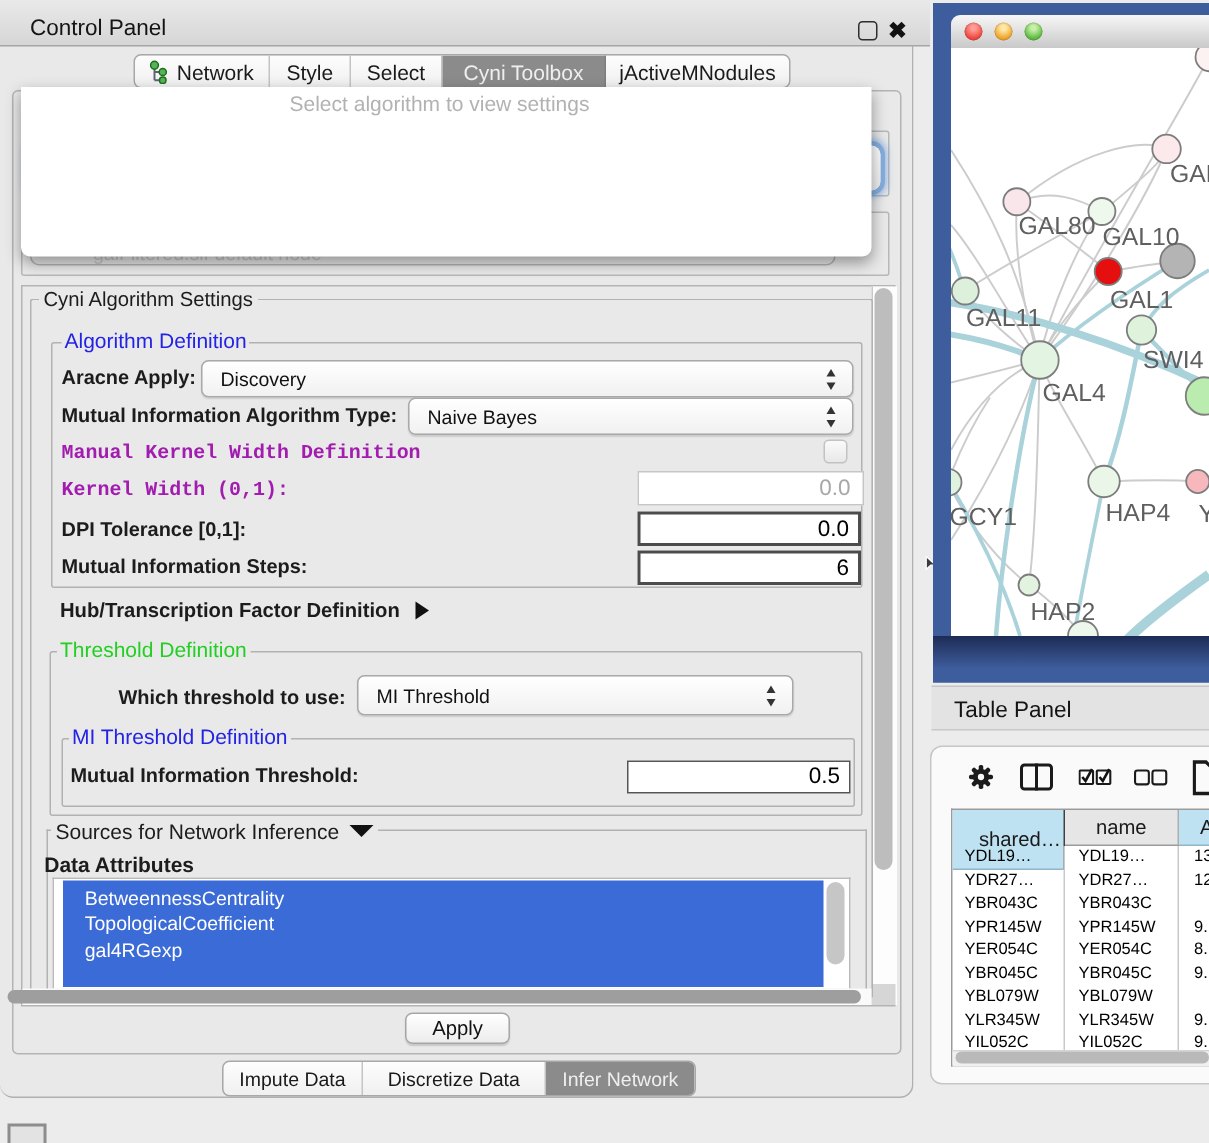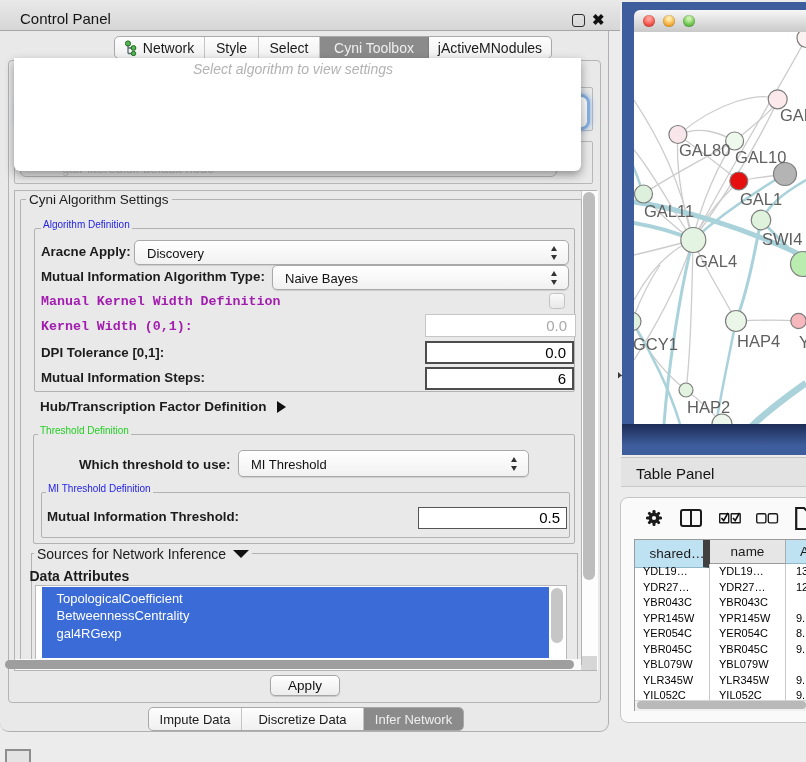--- a/index.html
+++ b/index.html
@@ -11,42 +11,42 @@
 .dis{color:#a21caf;font-family:Liberation Mono, monospace;}
 .combo{position:absolute;border:1px solid #a9a9a9;border-radius:5px;
   background:linear-gradient(#ffffff,#f1f1f1);box-shadow:0 1px 1px rgba(0,0,0,0.12);
   font-size:13px;color:#111;}
 .combo .ct{position:absolute;left:12px;top:50%;transform:translateY(-50%);white-space:nowrap;}
 .spin{position:absolute;right:9px;top:50%;transform:translateY(-50%);width:9px;height:14px;}
 .spin:before{content:"";position:absolute;left:1px;top:0;border-left:3.5px solid transparent;border-right:3.5px solid transparent;border-bottom:5px solid #333;}
 .spin:after{content:"";position:absolute;left:1px;bottom:0;border-left:3.5px solid transparent;border-right:3.5px solid transparent;border-top:5px solid #333;}
 .field{position:absolute;background:#fff;font-size:15px;color:#000;text-align:right;}
 .grp{position:absolute;border:1px solid #b2b2b2;border-radius:2px;}
-.gt{position:absolute;top:-10px;background:#e9e9e9;font-size:10px;white-space:nowrap;padding:0 2px;}
+.gt{position:absolute;top:-10px;background:#e9e9e9;font-size:14px;white-space:nowrap;padding:0 2px;}
 .seg{position:absolute;display:flex;background:linear-gradient(#fdfdfd,#f0f0f0);border:1px solid #a8a8a8;border-radius:5px;overflow:hidden;}
 .seg>div{display:flex;align-items:center;justify-content:center;font-size:14px;color:#1a1a1a;border-right:1px solid #c4c4c4;white-space:nowrap;}
 .seg>div:last-child{border-right:none;}
 .seg>div.sel{background:#8b8b8b;color:#efefef;border-right-color:#7e7e7e;}
 .seg.small>div{font-size:13px;}
 .tr{position:relative;height:15.5px;}
 .c1{position:absolute;left:8px;}
 .c2{position:absolute;left:84px;}
 .c3{position:absolute;left:161px;}
 </style>
 </head>
 <body>
 
 <div class="abs" style="left:0;top:3;width:609px;height:732px;background:#e9e9e9;border:1px solid #b0b0b0;border-left:none;border-radius:0 0 9px 9px;box-sizing:border-box;"></div>
 
 <div class="abs" style="left:0;top:3;width:620px;height:30px;background:linear-gradient(#e9e9e9,#d6d6d6);border-bottom:1px solid #a6a6a6;"></div>
 <div class="abs" style="left:20px;top:10px;font-size:15px;color:#141414;">Control Panel</div>
 <div class="abs" style="left:572px;top:14px;width:13px;height:13px;border:1.8px solid #2d2d2d;border-radius:3px;box-sizing:border-box;"></div>
 <div class="abs" style="left:592px;top:11px;font-size:15px;font-weight:bold;color:#111;">✖</div>
 
-<div class="seg" style="left:89px;top:36px;height:21px;margin-left:25px;">
+<div class="seg" style="left:89px;top:36px;height:21px;">
   <div style="width:89px;"><svg width="12" height="16" viewBox="0 0 12 16" style="margin-right:6px">
         <path d="M3 4 V13.5 M3 8 H7 M3 13.5 H7" stroke="#5a6472" stroke-width="1.3" fill="none"></path>
         <circle cx="3" cy="3.5" r="2.6" fill="#55b455" stroke="#1e6e1e" stroke-width="1"></circle>
         <circle cx="8.5" cy="8" r="2.4" fill="#55b455" stroke="#1e6e1e" stroke-width="1"></circle>
         <circle cx="8.5" cy="13.5" r="2.2" fill="#55b455" stroke="#1e6e1e" stroke-width="1"></circle>
       </svg>Network</div>
   <div style="width:53px;">Style</div>
   <div style="width:60px;">Select</div>
   <div class="sel" style="width:108px;">Cyni Toolbox</div>
   <div style="width:122px;">jActiveMNodules</div>
@@ -114,22 +114,22 @@
   </div>
 <div class="lbl" style="left:47px;top:509px;">Mutual Information Threshold:</div>
 <div class="field" style="left:418px;top:507px;width:141px;height:19px;border:1.5px solid #555;padding-right:6px;padding-top:1px;">0.5</div>
 
 <div class="abs" style="left:31px;top:553px;width:545px;height:111px;border:1px solid #b2b2b2;border-bottom:none;"></div>
 <div class="abs" style="left:34px;top:546px;background:#e9e9e9;font-size:14px;color:#1c1c1c;padding:0 3px;">Sources for Network Inference <span style="display:inline-block;width:0;height:0;border-left:8.5px solid transparent;border-right:8.5px solid transparent;border-top:8px solid #111;vertical-align:1px;margin-left:3px;"></span></div>
 <div class="lbl" style="left:29.5px;top:568px;font-size:14px;">Data Attributes</div>
 
 <div class="abs" style="left:35px;top:585px;width:532px;height:74px;background:#fff;border:1px solid #b9b9b9;border-bottom:none;box-sizing:border-box;"></div>
 <div class="abs" style="left:41.5px;top:586.5px;width:507px;height:71px;background:#3b6bd6;color:#fff;font-size:13px;">
+  <div style="padding:4.8px 0 0 15px;height:12.4px;">BetweennessCentrality</div>
   <div style="padding:4.8px 0 0 15px;height:12.4px;">TopologicalCoefficient</div>
-  <div style="padding:4.8px 0 0 15px;height:12.4px;">BetweennessCentrality</div>
   <div style="padding:4.8px 0 0 15px;height:12.4px;">gal4RGexp</div>
 </div>
 <div class="abs" style="left:551px;top:588px;width:12px;height:55px;background:#c6c6c6;border-radius:6px;"></div>
 
 <div class="abs" style="left:15px;top:659px;width:566px;height:11px;background:#fafafa;"></div>
 <div class="abs" style="left:5px;top:660px;width:569px;height:9px;background:#9e9e9e;border-radius:4.5px;"></div>
 
 <div class="abs" style="left:270px;top:675px;width:68px;height:19px;border:1px solid #a6a6a6;border-radius:5px;background:linear-gradient(#fff,#ececec);box-shadow:0 1px 1px rgba(0,0,0,.15);font-size:13.5px;color:#111;display:flex;align-items:center;justify-content:center;">Apply</div>
 
 <div class="seg small" style="left:148px;top:707px;height:22px;">
@@ -258,21 +258,21 @@
     <g fill="none" stroke="#1a1a1a" stroke-width="1.4">
       <rect x="0.7" y="1.7" width="9.2" height="9.2" rx="1.6"></rect>
       <rect x="12.3" y="1.7" width="9.2" height="9.2" rx="1.6"></rect>
     </g>
   </svg>
 <svg class="abs" style="left:795px;top:506px;" width="11" height="25" viewBox="0 0 11 25">
     <path d="M1.2 2 H9 L15 8 V23 H1.2 Z" fill="none" stroke="#1a1a1a" stroke-width="2.2"></path>
   </svg>
 
 <div class="abs" style="left:634px;top:539px;width:172px;height:172px;border:1px solid #9b9b9b;border-right:none;box-sizing:border-box;background:#fff;overflow:hidden;">
-  <div style="position:absolute;left:0;top:0;width:75px;height:28px;background:#bfe2f2;border-right:7px solid #404040;border-bottom:1px solid #8fb6c9;box-sizing:border-box;font-size:13.5px;color:#1a1a1a;display:flex;align-items:center;justify-content:center;padding-left:16px;">shared…</div>
+  <div style="position:absolute;left:0;top:0;width:75px;height:40px;background:#bfe2f2;border-right:1px solid #404040;border-bottom:1px solid #8fb6c9;box-sizing:border-box;font-size:13.5px;color:#1a1a1a;display:flex;align-items:center;justify-content:center;padding-left:16px;">shared…</div>
   <div style="position:absolute;left:75px;top:0;width:76px;height:24px;background:#e6e6e6;border-right:1px solid #adadad;border-bottom:1px solid #9b9b9b;box-sizing:border-box;font-size:13.5px;color:#1a1a1a;display:flex;align-items:center;justify-content:center;">name</div>
   <div style="position:absolute;left:151px;top:0;width:21px;height:24px;background:#bfe2f2;border-bottom:1px solid #8fb6c9;box-sizing:border-box;font-size:13.5px;color:#1a1a1a;">
       <span style="position:absolute;left:14px;top:4px;">A</span>
     </div>
 
   <div style="position:absolute;left:74px;top:24px;width:1px;height:148px;background:#c9c9c9;"></div>
   <div style="position:absolute;left:150px;top:24px;width:1px;height:148px;background:#c9c9c9;"></div>
   <div id="rows" style="position:absolute;left:0;top:25px;width:100%;font-size:11px;color:#000;">
     <div class="tr">
         <span class="c1">YDL19…</span>
@@ -319,15 +319,15 @@
         <span class="c2">YIL052C</span>
         <span class="c3">9.</span>
       </div>
   </div>
 </div>
 
 <div class="abs" style="left:635px;top:700px;width:171px;height:10px;background:#f0f0f0;border-top:1px solid #d5d5d5;"></div>
 <div class="abs" style="left:637px;top:701px;width:169px;height:8px;background:#b9b9b9;border-radius:4px;"></div>
 
 <div class="abs" style="left:14px;top:58px;width:567px;height:113px;background:#fff;border-radius:0 0 6px 6px;box-shadow:0 4px 10px rgba(0,0,0,.38);"></div>
-<div class="abs" style="left:0;top:58px;width:539px;height:113px;overflow:hidden;font-style:italic;">
+<div class="abs" style="left:0;top:58px;width:539px;height:113px;overflow:hidden;">
   <div class="abs" style="left:193px;top:3px;font-size:14px;color:#b2b2b2;">Select algorithm to view settings</div>
 </div>
 
 </body></html>

